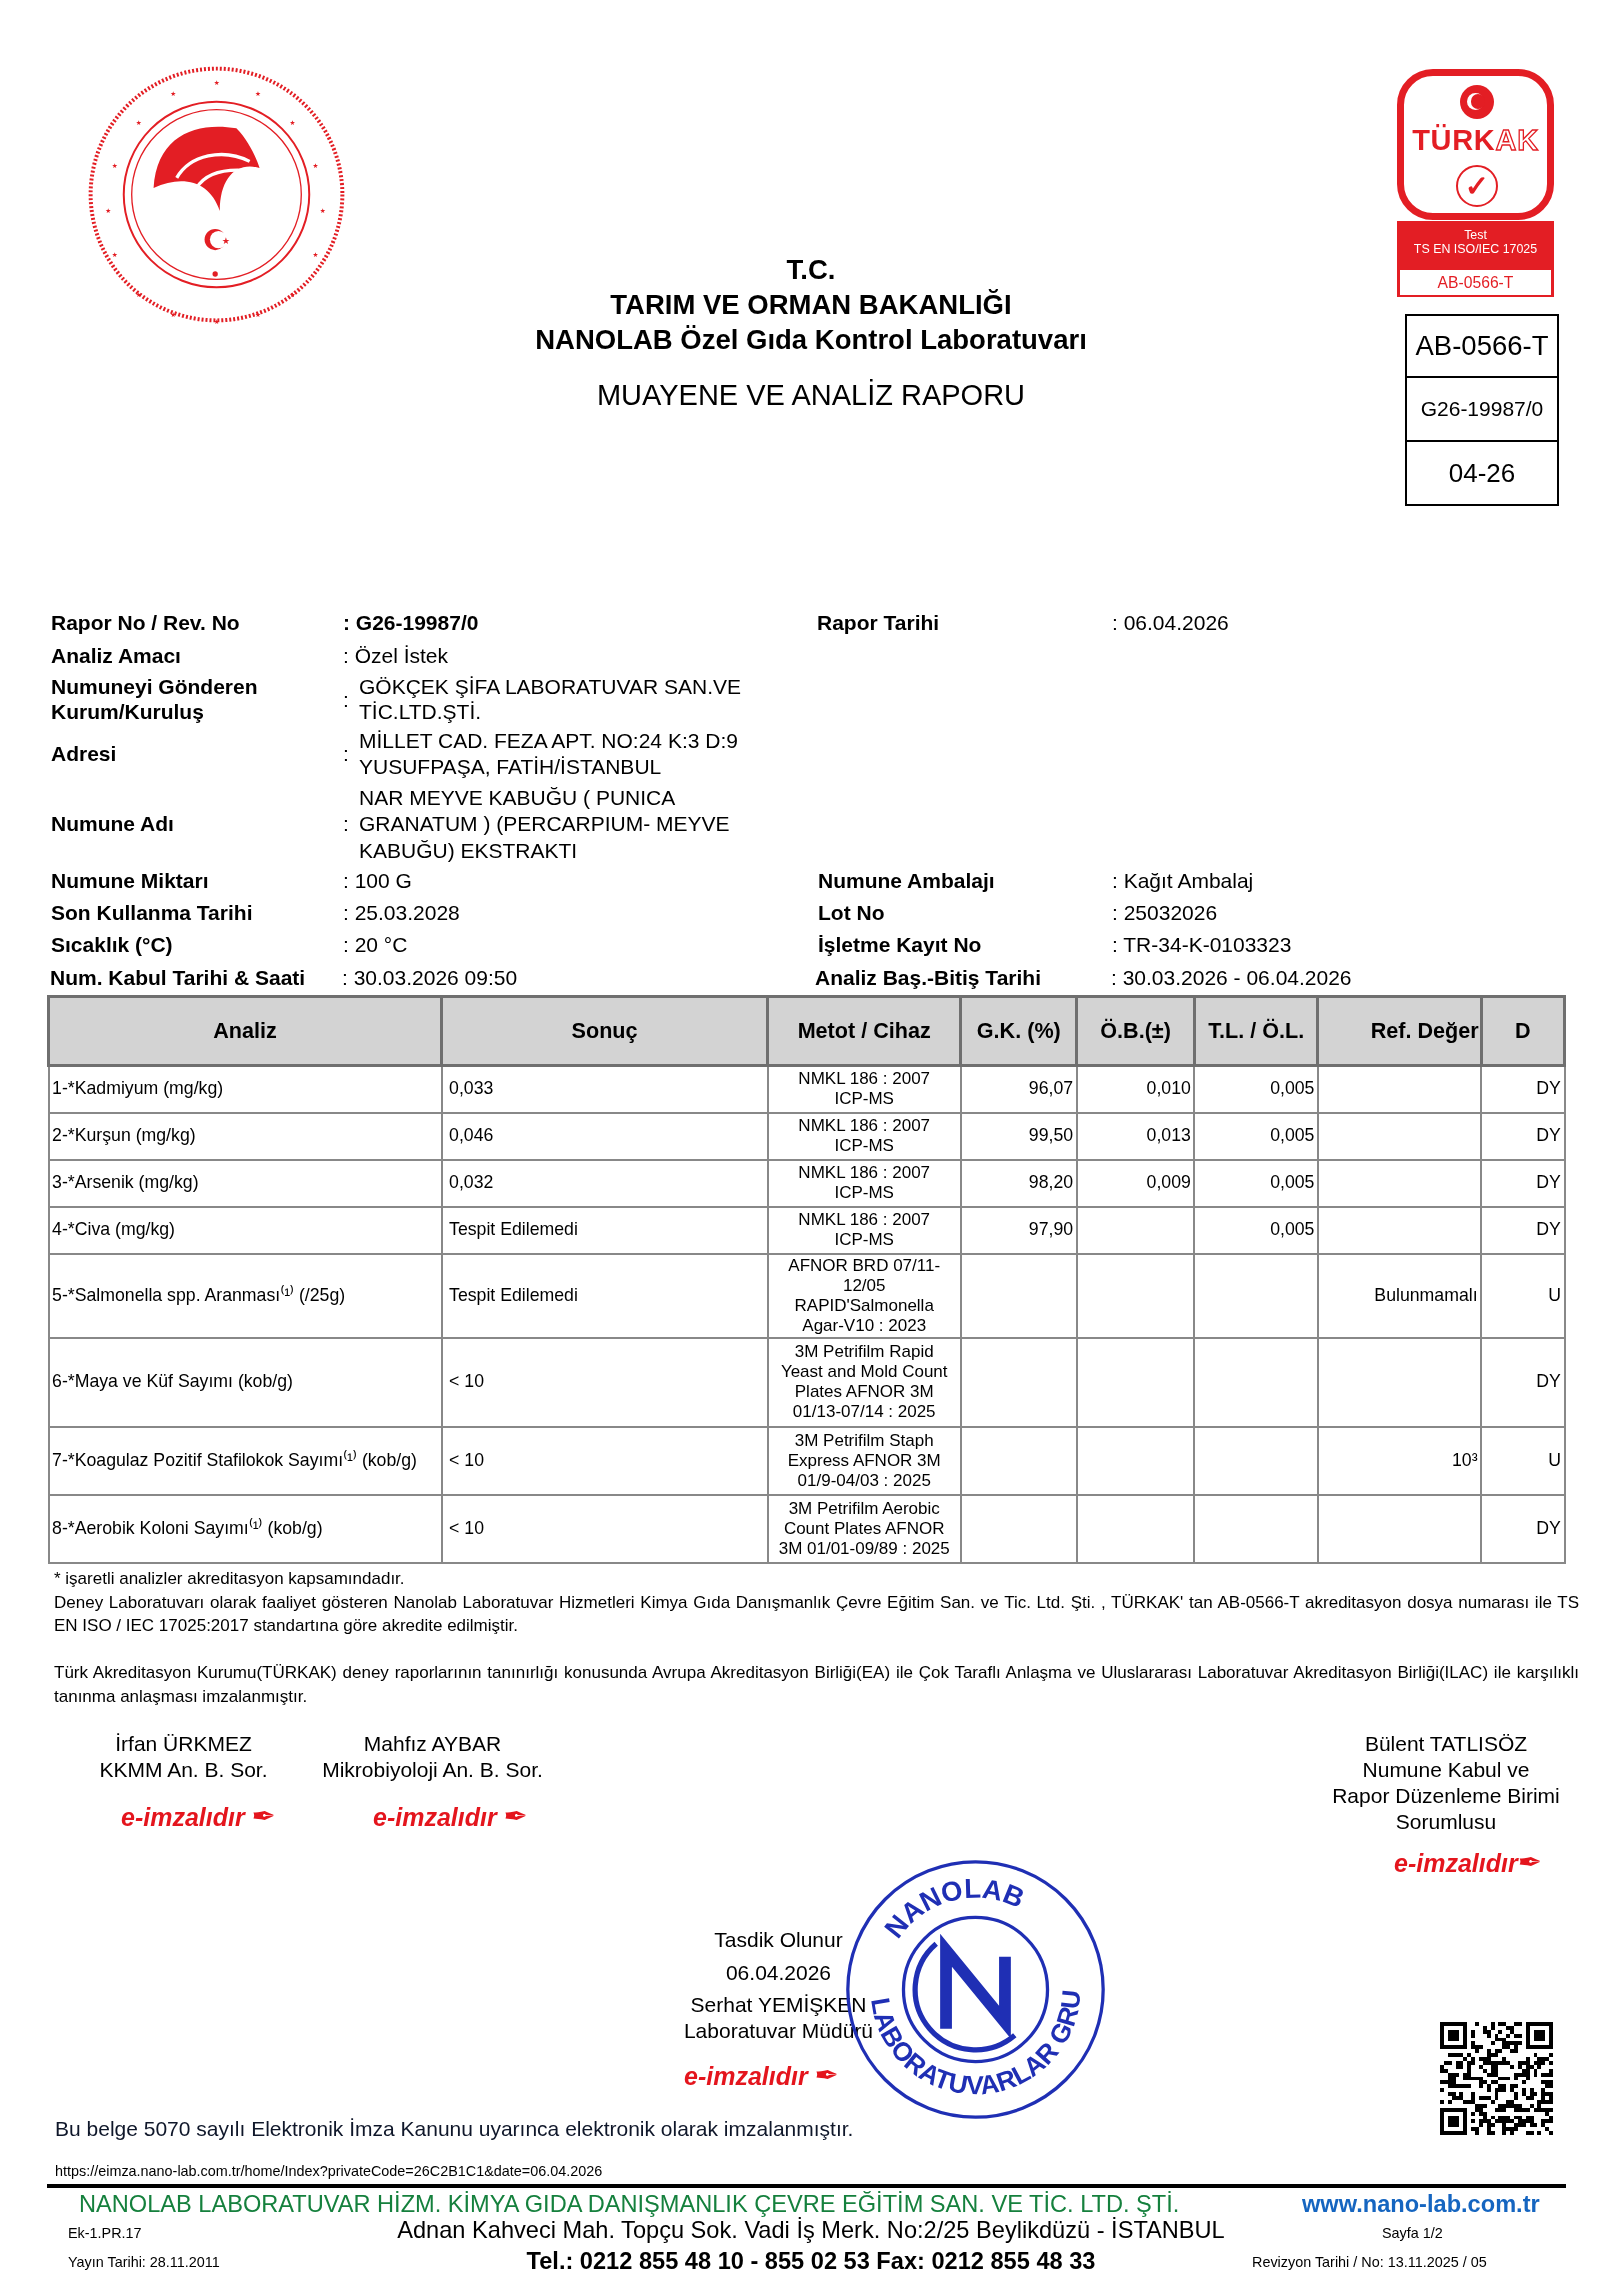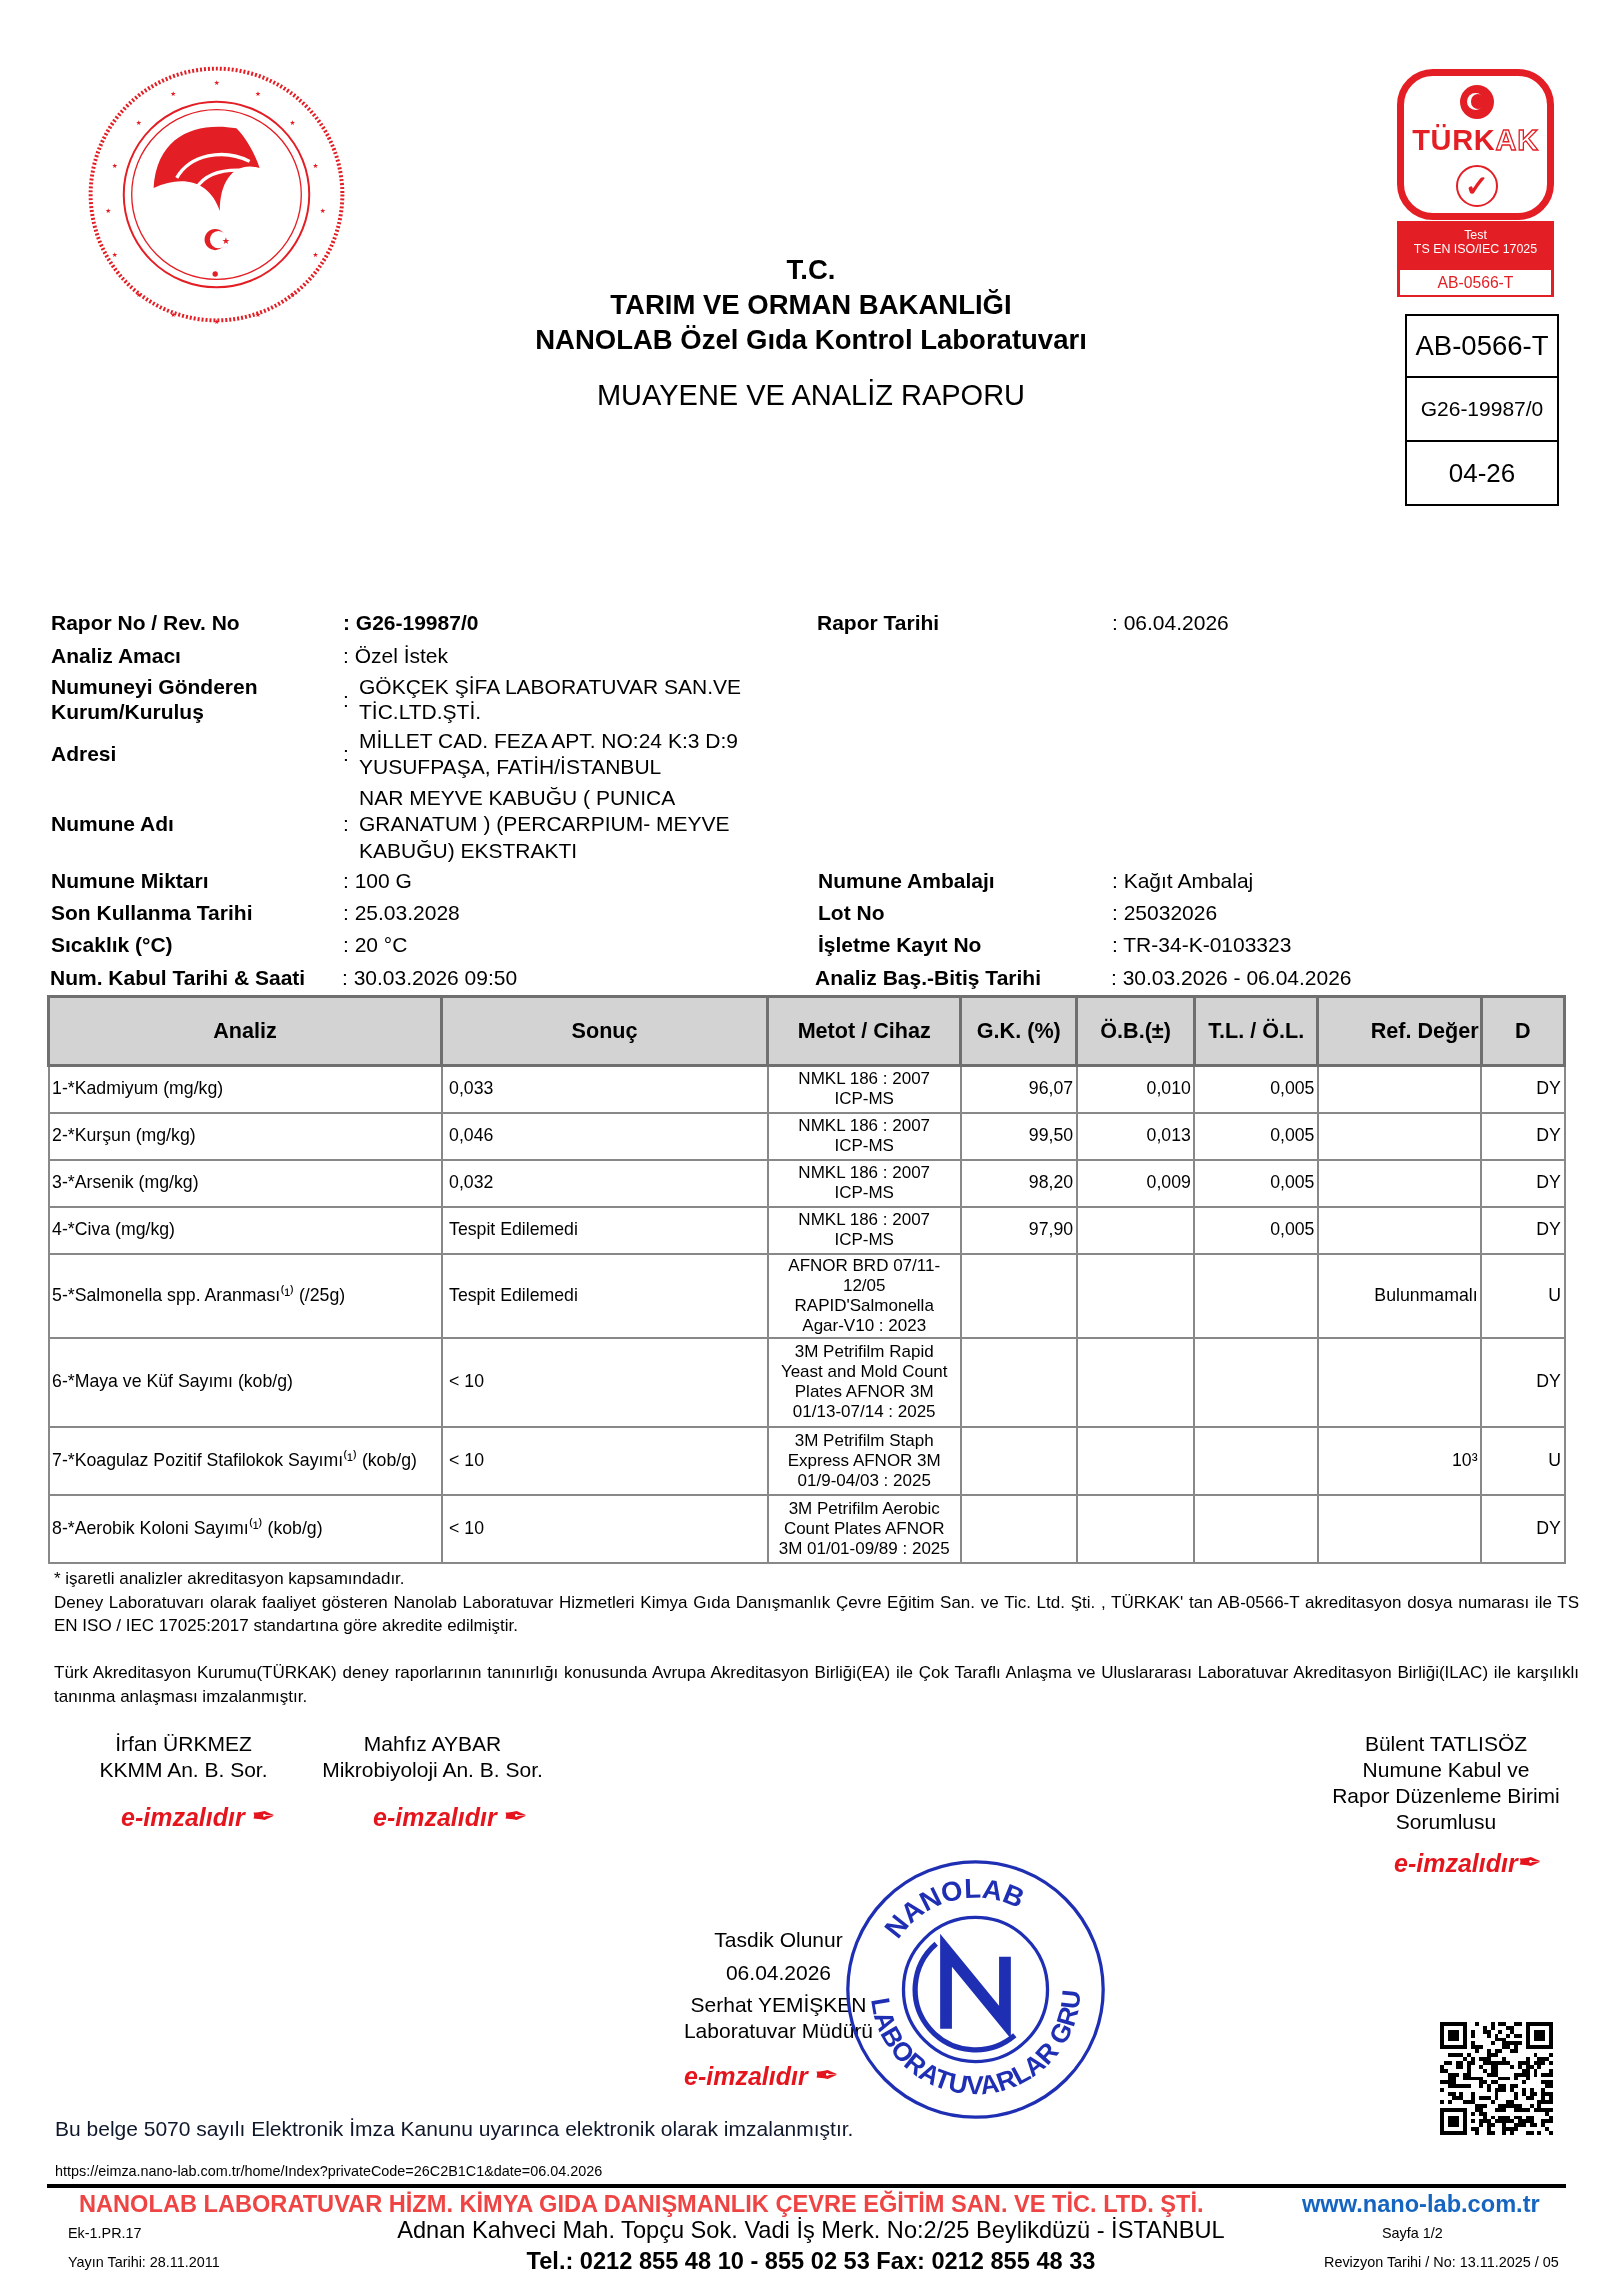--- a/index.html
+++ b/index.html
@@ -24,21 +24,21 @@
   table.res td { border:2px solid #888; padding:0 2.6px; line-height:19.6px; }
   table.res td.c { text-align:right; }
   table.res td.m { text-align:center; font-size:17px; line-height:20px; }
   
   .notes { position:absolute; left:54px; top:1567px; width:1525px; font-size:17px; line-height:23.6px; text-align:justify; }
   .sig { position:absolute; font-size:21px; line-height:26px; text-align:center; }
   .eimza { position:absolute; color:#e4151d; font-weight:bold; font-style:italic; font-size:25px; }
   .red-note { position:absolute; left:55px; top:2117px; color:#0f172a; font-size:21px; }
   .url { position:absolute; left:55px; top:2163px; font-size:14.4px; }
   .footer-line { position:absolute; left:47px; top:2184px; width:1519px; height:3.9px; background:#000; }
-  .footer-company { position:absolute; left:79px; top:2191px; color:#ef4444; font-weight:bold; font-size:23.6px; }
+  .footer-company { position:absolute; left:79px; top:2191px; color:#15803d; font-weight:normal; font-size:23.6px; }
   .footer-web { position:absolute; left:1302px; top:2191px; color:#1565c0; font-weight:bold; font-size:23.6px; }
   .footer-small { position:absolute; font-size:14.4px; }
   .footer-addr { position:absolute; left:0; width:1622px; text-align:center; font-size:23.6px; }
   .stamp { position:absolute; left:838px; top:1852px; width:275px; height:275px; }
   .qr { position:absolute; left:1440px; top:2022px; width:113px; height:113px; }
 </style>
 </head>
 <body>
 
 <svg class="ministry-logo" viewBox="0 0 400 400">
@@ -629,14 +629,14 @@
 <div class="url">https://eimza.nano-lab.com.tr/home/Index?privateCode=26C2B1C1&amp;date=06.04.2026</div>
 
 <div class="footer-line"></div>
 <div class="footer-company">NANOLAB LABORATUVAR HİZM. KİMYA GIDA DANIŞMANLIK ÇEVRE EĞİTİM SAN. VE TİC. LTD. ŞTİ.</div>
 <div class="footer-web">www.nano-lab.com.tr</div>
 <div class="footer-small" style="left:68px; top:2225px;">Ek-1.PR.17</div>
 <div class="footer-addr" style="top:2217px;">Adnan Kahveci Mah. Topçu Sok. Vadi İş Merk. No:2/25 Beylikdüzü - İSTANBUL</div>
 <div class="footer-small" style="left:1382px; top:2225px;">Sayfa 1/2</div>
 <div class="footer-small" style="left:68px; top:2254px;">Yayın Tarihi: 28.11.2011</div>
 <div class="footer-addr" style="top:2248px;font-weight:bold;">Tel.: 0212 855 48 10 - 855 02 53 Fax: 0212 855 48 33</div>
-<div class="footer-small" style="left:1324px; top:2254px;">Revizyon Tarihi / No: 13.11.2025 / 05</div>
+<div class="footer-small" style="left:1252px; top:2254px;">Revizyon Tarihi / No: 13.11.2025 / 05</div>
 
 
 </body></html>

